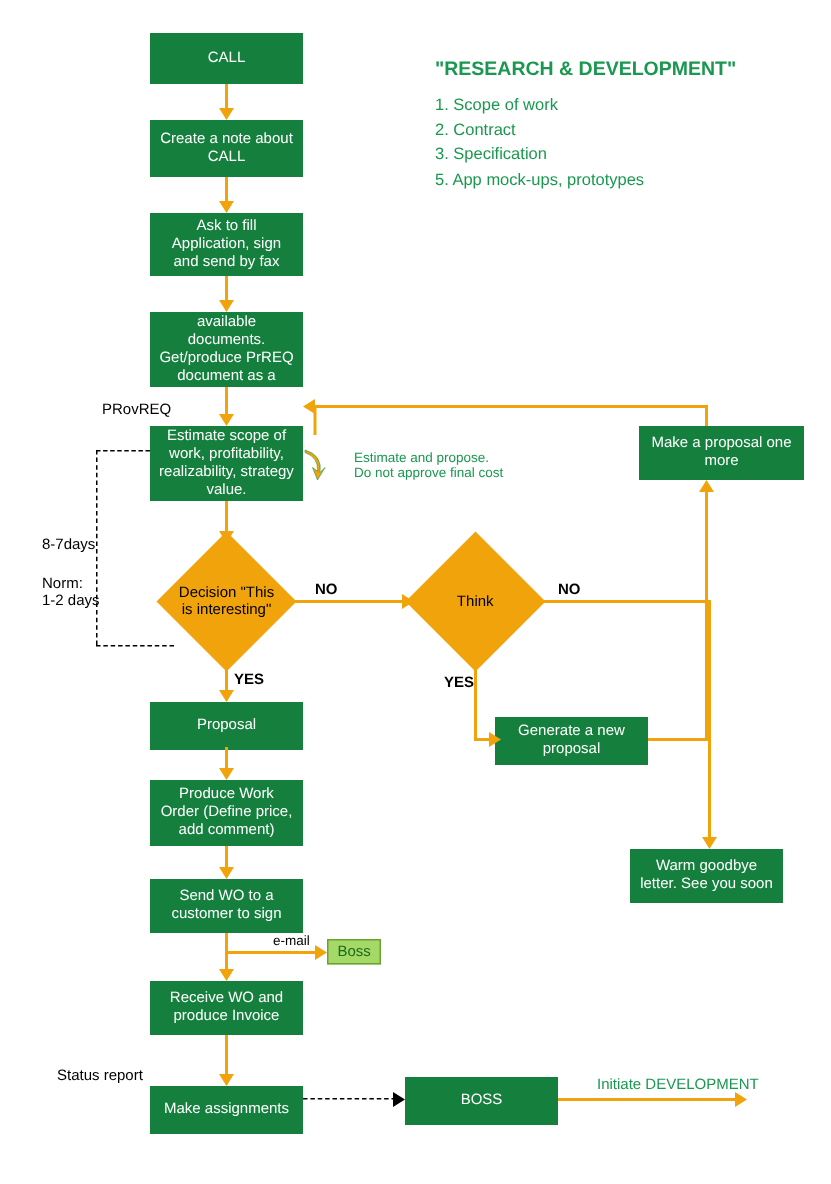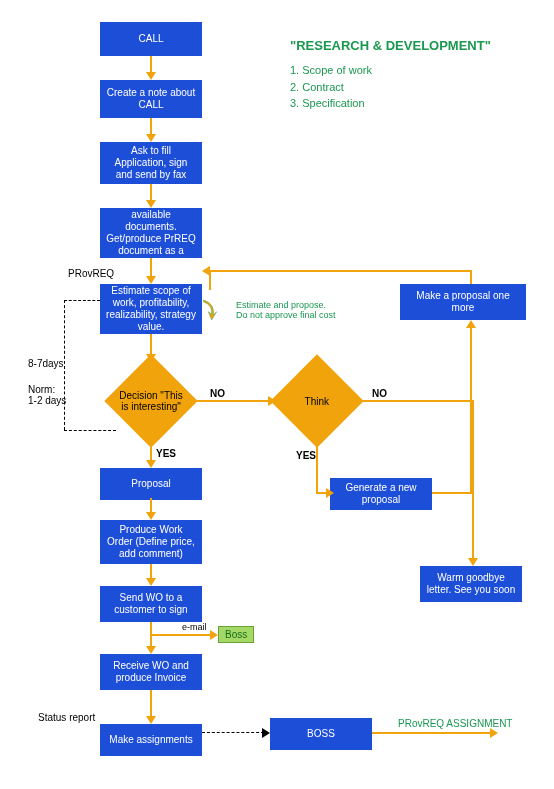--- a/index.html
+++ b/index.html
@@ -1,17 +1,17 @@
 <!DOCTYPE html>
 <html><head>
 <meta charset="utf-8">
 <style>
 *{margin:0;padding:0;box-sizing:border-box}
 body{font-family:Arial,sans-serif;font-size:10px;width:554px;height:789px;position:relative;background:#fff}
-.box{position:absolute;background:#1d4ed8;color:#fff;display:flex;align-items:center;justify-content:center;text-align:center;padding:16px 6px;font-size:10px;line-height:1.2}
+.box{position:absolute;background:#15803d;color:#fff;display:flex;align-items:center;justify-content:center;text-align:center;padding:16px 6px;font-size:10px;line-height:1.2}
 .diamond{position:absolute;background:#f0a30a;transform:rotate(45deg);display:flex;align-items:center;justify-content:center}
 .diamond span{transform:rotate(-45deg);text-align:center;font-size:10px;color:#000;line-height:1.1}
 .arrow-v{position:absolute;width:2px;background:#f0a30a}
 .arrow-h{position:absolute;height:2px;background:#f0a30a}
 .arrow-head-d{position:absolute;width:0;height:0;border-left:5px solid transparent;border-right:5px solid transparent;border-top:8px solid #f0a30a}
 .arrow-head-r{position:absolute;width:0;height:0;border-top:5px solid transparent;border-bottom:5px solid transparent;border-left:8px solid #f0a30a}
 .arrow-head-u{position:absolute;width:0;height:0;border-left:5px solid transparent;border-right:5px solid transparent;border-bottom:8px solid #f0a30a}
 .arrow-head-l{position:absolute;width:0;height:0;border-top:5px solid transparent;border-bottom:5px solid transparent;border-right:8px solid #f0a30a}
 .label{position:absolute;font-size:10px;color:#000}
 .title{position:absolute;font-size:13px;font-weight:bold;color:#1a9850}
@@ -22,34 +22,35 @@
 .curved-arrow{position:absolute;width:20px;height:24px}
 </style>
 </head>
 <body>
 
 <div class="title" style="left:290px;top:38px">"RESEARCH &amp; DEVELOPMENT"</div>
 <div class="list" style="left:290px;top:62px">
   <div>1. Scope of work</div>
   <div>2. Contract</div>
   <div>3. Specification</div>
+  <div>5. App mock-ups, prototypes</div>
 </div>
 
 <div class="box" style="left:100px;top:22px;width:102px;height:34px">CALL</div>
 <div class="box" style="left:100px;top:80px;width:102px;height:38px">Create a note about CALL</div>
 <div class="box" style="left:100px;top:142px;width:102px;height:42px">Ask to fill Application, sign and send by fax</div>
 <div class="box" style="left:100px;top:208px;width:102px;height:50px">Request all available documents. Get/produce PrREQ document as a result.</div>
 <div class="box" style="left:100px;top:284px;width:102px;height:50px">Estimate scope of work, profitability, realizability, strategy value.</div>
 <div class="box" style="left:100px;top:468px;width:102px;height:30px">Proposal</div>
 <div class="box" style="left:100px;top:520px;width:102px;height:44px">Produce Work Order (Define price, add comment)</div>
 <div class="box" style="left:100px;top:586px;width:102px;height:36px">Send WO to a customer to sign</div>
 <div class="box" style="left:100px;top:654px;width:102px;height:36px">Receive WO and produce Invoice</div>
 <div class="box" style="left:100px;top:724px;width:102px;height:30px">Make assignments</div>
 
-<div class="box" style="left:400px;top:284px;width:126px;height:36px">Make a proposal one more</div>
+<div class="box" style="left:426px;top:284px;width:110px;height:36px">Make a proposal one more</div>
 <div class="box" style="left:330px;top:478px;width:102px;height:30px">Generate a new proposal</div>
 <div class="box" style="left:420px;top:566px;width:102px;height:36px">Warm goodbye letter. See you soon</div>
 <div class="box" style="left:270px;top:718px;width:102px;height:30px">BOSS</div>
 <div class="boss-small" style="left:218px;top:626px">Boss</div>
 
 <div class="diamond" style="left:118px;top:368px;width:66px;height:66px">
     <span>Decision "This is interesting"</span>
   </div>
 <div class="diamond" style="left:284px;top:368px;width:66px;height:66px">
     <span>Think</span>
@@ -118,13 +119,13 @@
 Do not approve final cost</div>
 <div class="label" style="left:28px;top:358px">8-7days</div>
 <div class="label" style="left:28px;top:384px;white-space:pre-line">Norm:
 1-2 days</div>
 <div class="label" style="left:210px;top:388px;font-weight:bold">NO</div>
 <div class="label" style="left:372px;top:388px;font-weight:bold">NO</div>
 <div class="label" style="left:156px;top:448px;font-weight:bold">YES</div>
 <div class="label" style="left:296px;top:450px;font-weight:bold">YES</div>
 <div class="label" style="left:182px;top:622px;font-size:9px">e-mail</div>
 <div class="label" style="left:38px;top:712px">Status report</div>
-<div class="label" style="left:398px;top:718px;color:#1a9850">PRovREQ ASSIGNMENT</div>
+<div class="label" style="left:398px;top:718px;color:#1a9850">Initiate DEVELOPMENT</div>
 
 </body></html>

